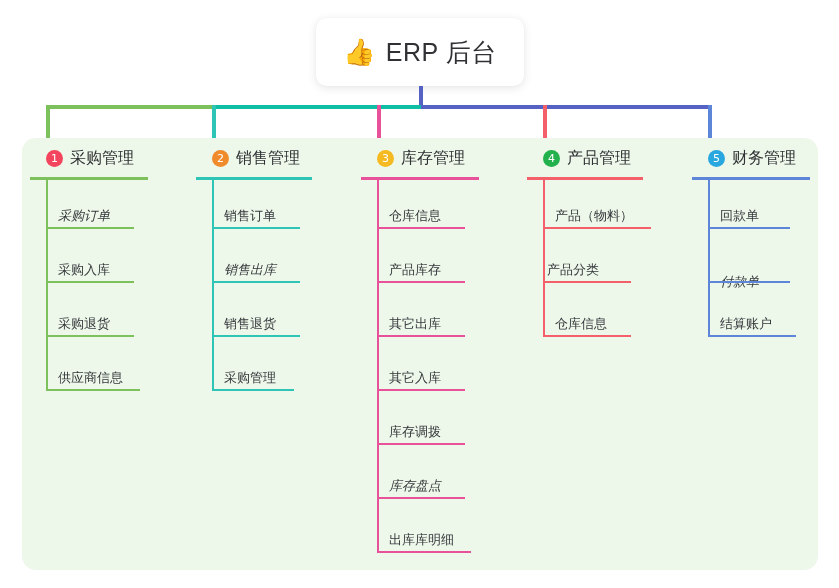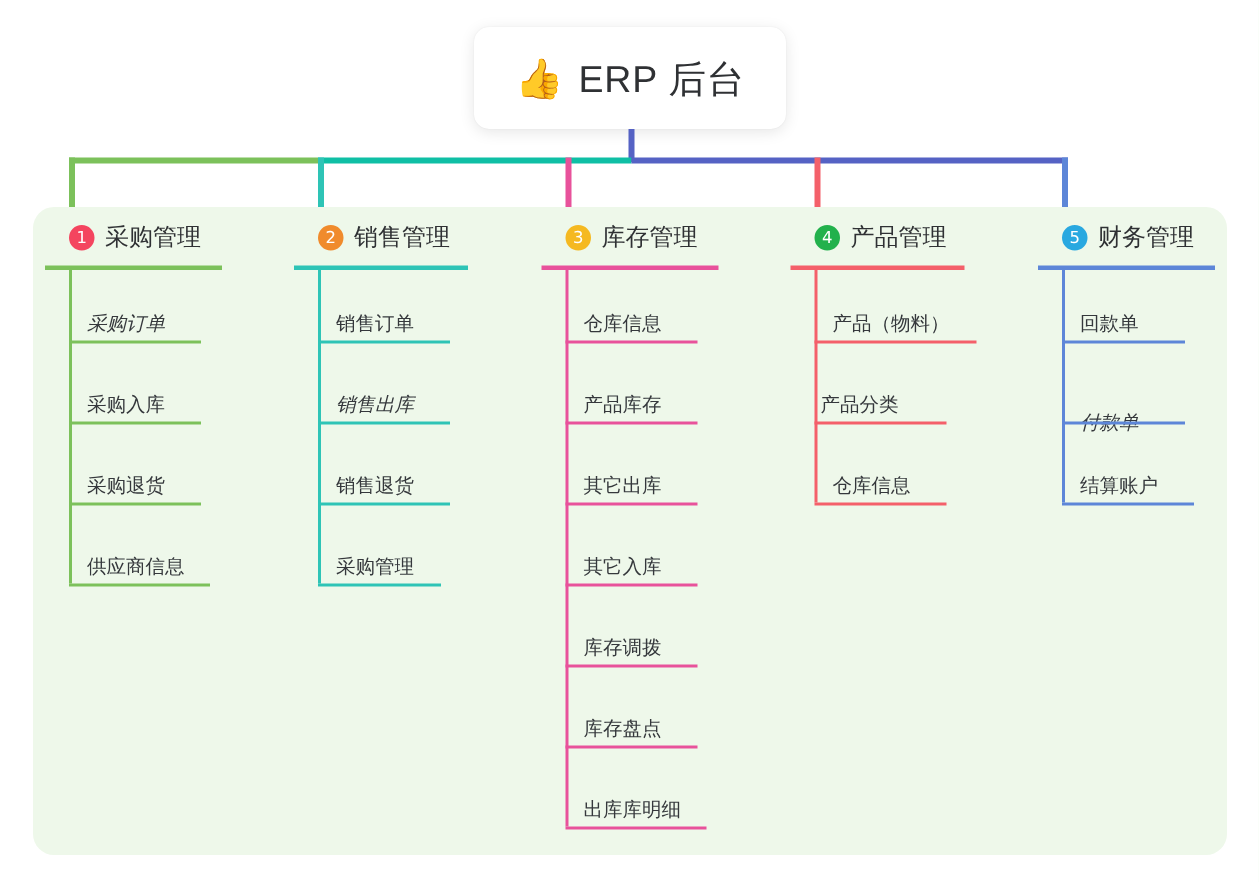--- a/index.html
+++ b/index.html
@@ -189,21 +189,21 @@
       <div class="leaf-label" style="left: 28px; top: 62px; text-align: center;">仓库信息</div>
       <div class="leaf" style="left: 16px; top: 82px; width: 88px; background: rgb(232, 82, 155);"></div>
       <div class="leaf-label" style="left: 28px; top: 116px;">产品库存</div>
       <div class="leaf" style="left: 16px; top: 136px; width: 88px; background: rgb(232, 82, 155);"></div>
       <div class="leaf-label" style="left: 28px; top: 170px;">其它出库</div>
       <div class="leaf" style="left: 16px; top: 190px; width: 88px; background: rgb(232, 82, 155);"></div>
       <div class="leaf-label" style="left: 28px; top: 224px;">其它入库</div>
       <div class="leaf" style="left: 16px; top: 244px; width: 88px; background: rgb(232, 82, 155);"></div>
       <div class="leaf-label" style="left: 28px; top: 278px; font-family: Liberation Mono, monospace;">库存调拨</div>
       <div class="leaf" style="left: 16px; top: 298px; width: 88px; background: rgb(232, 82, 155);"></div>
-      <div class="leaf-label" style="left: 28px; top: 332px;">库存盘点</div>
+      <div class="leaf-label" style="left: 28px; top: 332px; font-style: italic;">库存盘点</div>
       <div class="leaf" style="left: 16px; top: 352px; width: 88px; background: rgb(232, 82, 155);"></div>
       <div class="leaf-label" style="left: 28px; top: 386px;">出库库明细</div>
       <div class="leaf" style="left: 16px; top: 406px; width: 94px; background: rgb(232, 82, 155);"></div>
     </div>
     <div class="column" style="left: 527px;">
       <div class="col-head">
         <span class="badge" style="background: rgb(34, 177, 76);">4</span>
         <span class="col-title">产品管理</span>
       </div>
       <div class="head-rule" style="width: 116px; background: rgb(244, 96, 106);"></div>

